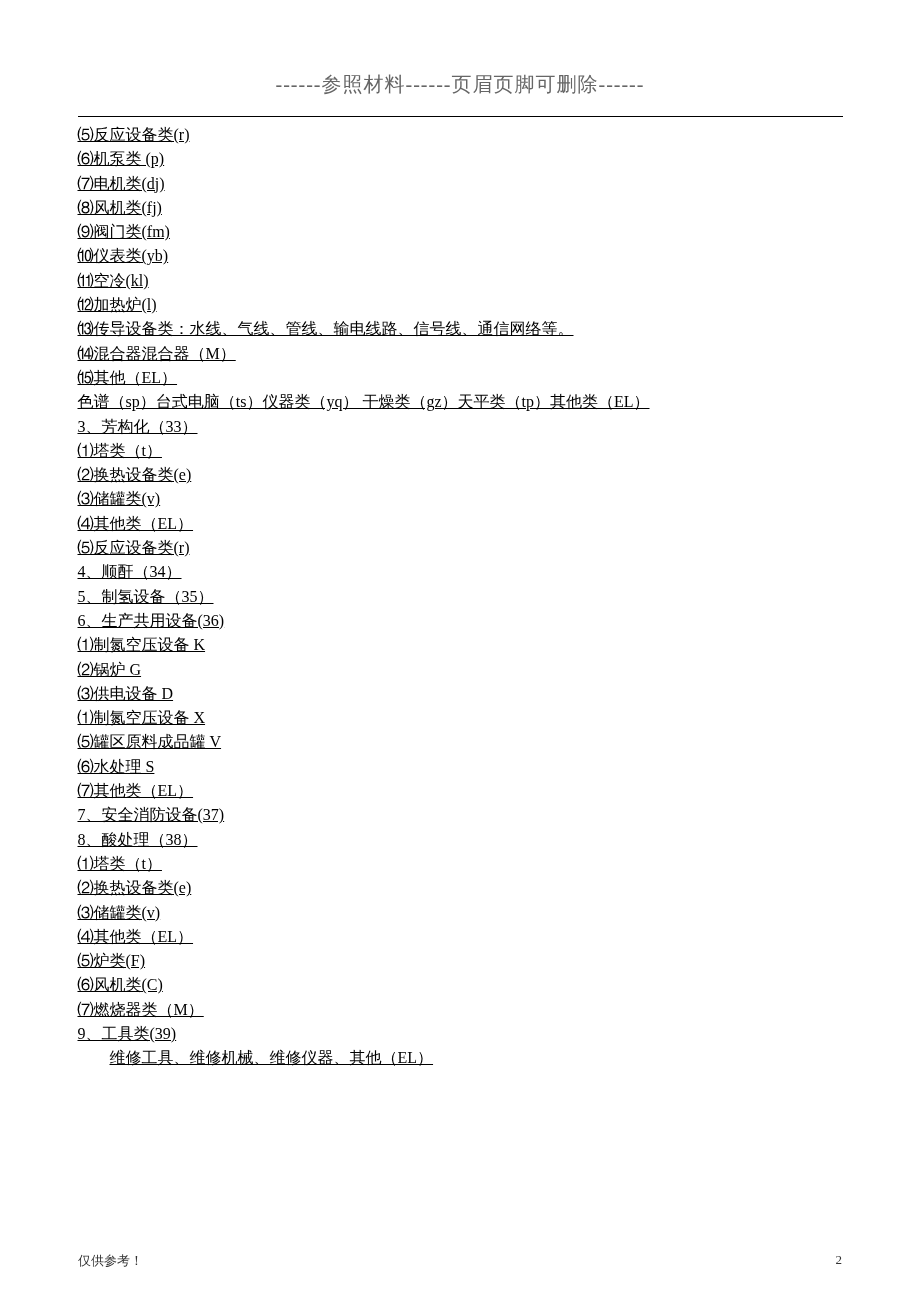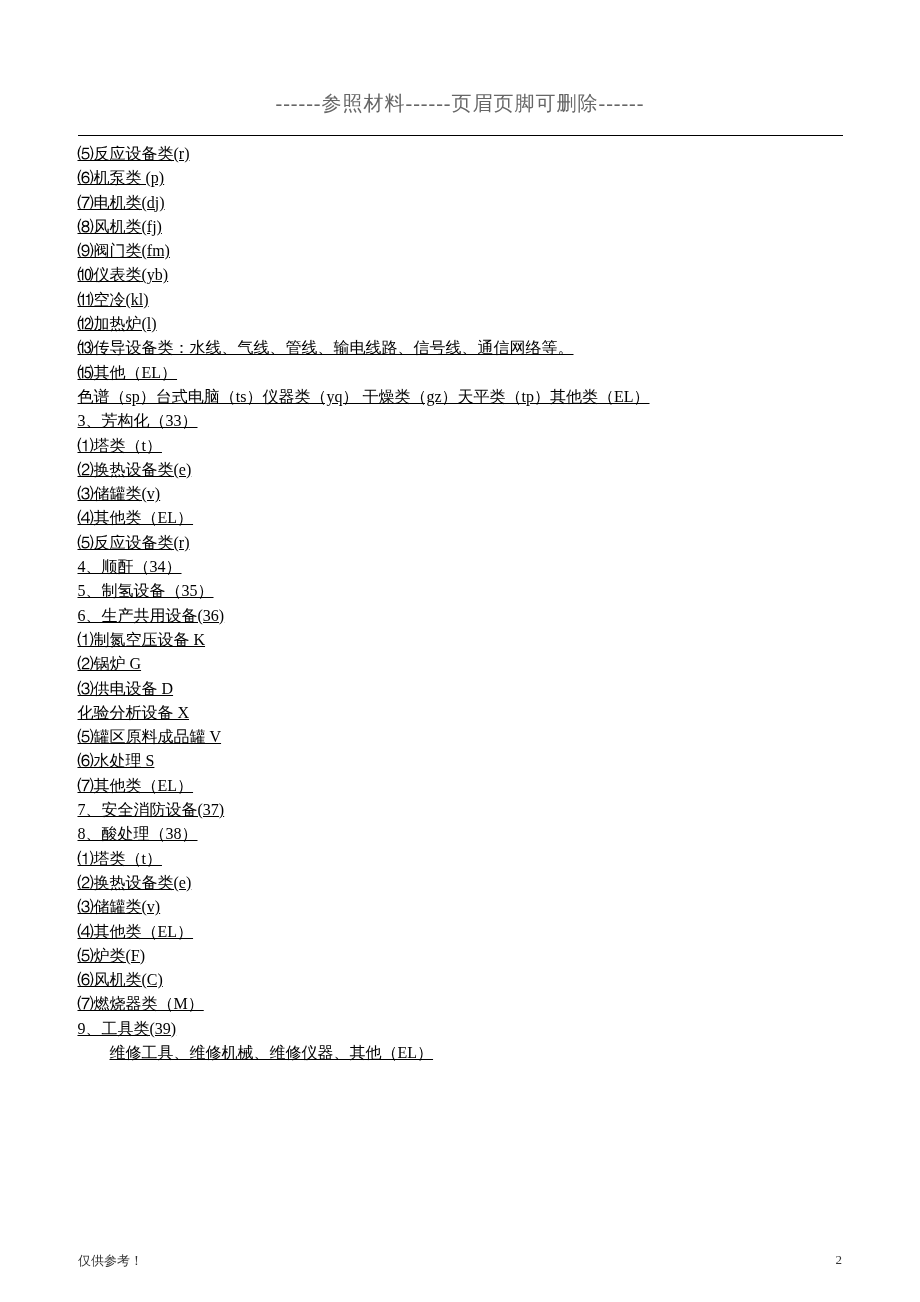--- a/index.html
+++ b/index.html
@@ -11,21 +11,21 @@
       font-family: "SimSun", "宋体", serif;
       background: #ffffff;
       width: 920px;
       height: 1302px;
       position: relative;
       font-size: 16px;
       color: #000000;
     }
     .page-header {
       text-align: center;
-      padding-top: 90px;
+      padding-top: 71px;
       padding-bottom: 10px;
       font-size: 20px;
       color: #666666;
       letter-spacing: 1px;
     }
     .header-rule {
       width: 765px;
       margin: 8px auto 0 auto;
       border: none;
       border-top: 1.5px solid #000000;
@@ -74,35 +74,36 @@
 <div class="content">
   <p>⑸反应设备类(r)</p>
   <p>⑹机泵类 (p)</p>
   <p>⑺电机类(dj)</p>
   <p>⑻风机类(fj)</p>
   <p>⑼阀门类(fm)</p>
   <p>⑽仪表类(yb)</p>
   <p>⑾空冷(kl)</p>
   <p>⑿加热炉(l)</p>
   <p>⒀传导设备类：水线、气线、管线、输电线路、信号线、通信网络等。</p>
+  <p>⒁混合器混合器（M）</p>
   <p>⒂其他（EL）</p>
   <p>色谱（sp）台式电脑（ts）仪器类（yq） 干燥类（gz）天平类（tp）其他类（EL）</p>
   <p>3、芳构化（33）</p>
   <p>⑴塔类（t）</p>
   <p>⑵换热设备类(e)</p>
   <p>⑶储罐类(v)</p>
   <p>⑷其他类（EL）</p>
   <p>⑸反应设备类(r)</p>
   <p>4、顺酐（34）</p>
   <p>5、制氢设备（35）</p>
   <p>6、生产共用设备(36)</p>
   <p>⑴制氮空压设备 K</p>
   <p>⑵锅炉 G</p>
   <p>⑶供电设备 D</p>
-  <p>化验分析设备 X</p>
+  <p>⑴制氮空压设备 X</p>
   <p>⑸罐区原料成品罐 V</p>
   <p>⑹水处理 S</p>
   <p>⑺其他类（EL）</p>
   <p>7、安全消防设备(37)</p>
   <p>8、酸处理（38）</p>
   <p>⑴塔类（t）</p>
   <p>⑵换热设备类(e)</p>
   <p>⑶储罐类(v)</p>
   <p>⑷其他类（EL）</p>
   <p>⑸炉类(F)</p>

